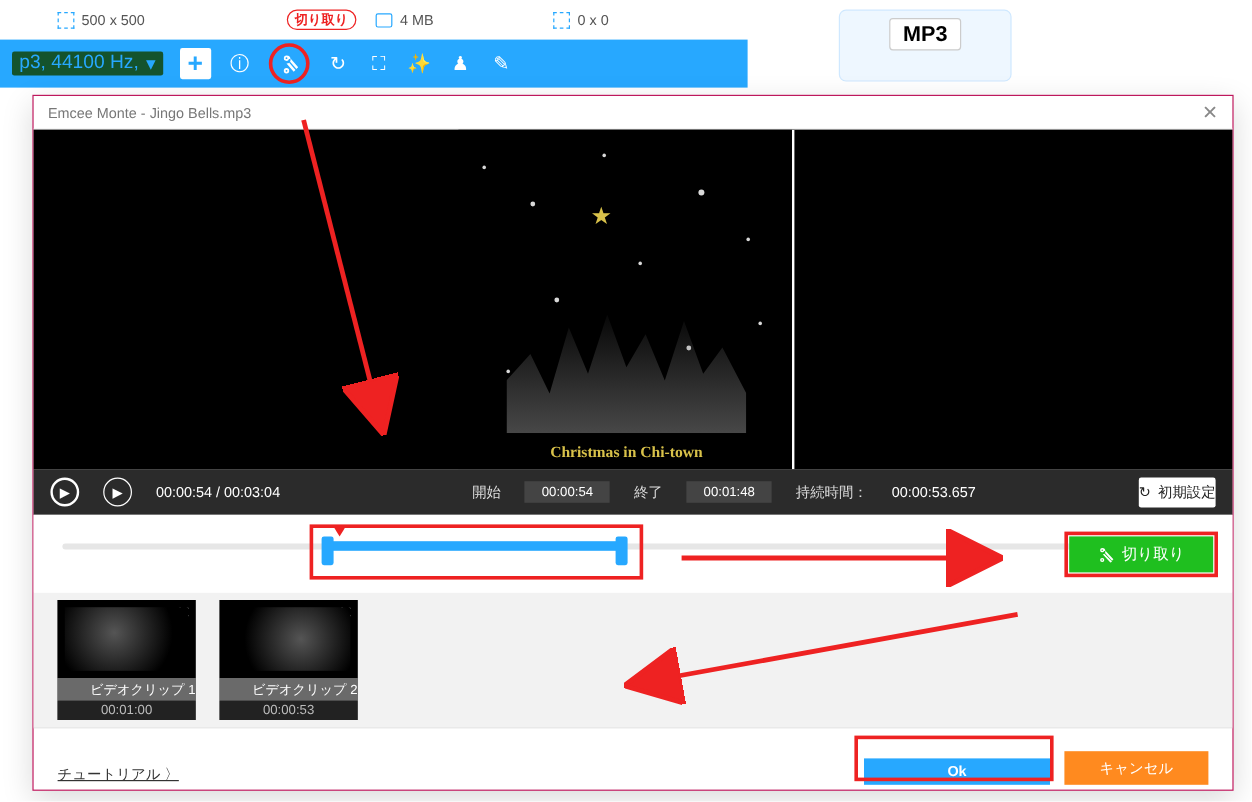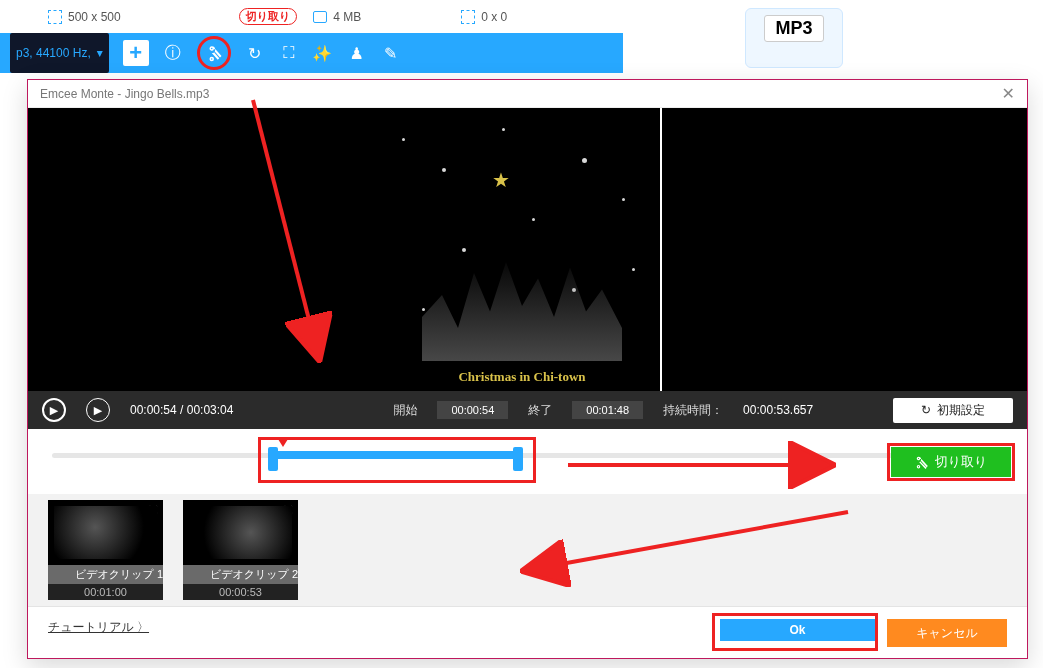--- a/index.html
+++ b/index.html
@@ -6,61 +6,61 @@
   body { width: 1043px; height: 668px; background: #fff; overflow: hidden; position: relative; }
 
   
   .top-strip { position: absolute; inset: 0 0 auto 0; height: 80px; }
   .info-row { position: absolute; top: 0; left: 0; right: 0; height: 33px; display: flex; align-items: center; font-size: 12px; color: #555; gap: 10px; padding-left: 48px; }
   .info-cell { display: flex; align-items: center; gap: 6px; }
   .dims-icon { width: 14px; height: 14px; border: 1px dashed #27a8ff; }
   .file-label { color: #e22; font-weight: bold; border: 1px solid #e22; border-radius: 12px; padding: 0 6px; font-size: 11px; margin-left: 108px; }
   .file-icon { width: 14px; height: 12px; border: 1px solid #27a8ff; border-radius: 2px; }
   .toolbar { position: absolute; top: 33px; left: 0; right: 420px; height: 40px; background: #27a8ff; display: flex; align-items: center; gap: 14px; padding: 0 10px; }
-  .fmt-sel { background: #0f172a; height: 40px; font-size: 12px; color: #27a8ff; padding: 0 6px; display: flex; align-items: center; border-radius: 2px; }
+  .fmt-sel { background: #14532d; height: 20px; font-size: 16px; color: #27a8ff; padding: 0 6px; display: flex; align-items: center; border-radius: 2px; }
   .fmt-sel::after { content: "▾"; margin-left: 6px; }
   .plus-btn { width: 26px; height: 26px; background: #fff; color: #27a8ff; display: flex; align-items: center; justify-content: center; font-size: 22px; font-weight: bold; border-radius: 2px; }
   .tb-icon { width: 20px; height: 20px; color: #fff; display: flex; align-items: center; justify-content: center; font-size: 16px; }
   .cut-circle { width: 34px; height: 34px; border: 3px solid #e22; border-radius: 50%; display: flex; align-items: center; justify-content: center; background: #27a8ff; }
-  .mp3-card { position: absolute; top: 8px; right: 200px; width: 98px; height: 60px; background: #eef7ff; border: 1px solid #cfe8ff; border-radius: 6px; display: flex; align-items: flex-start; justify-content: center; padding-top: 6px; }
+  .mp3-card { position: absolute; top: 8px; right: 200px; width: 144px; height: 60px; background: #eef7ff; border: 1px solid #cfe8ff; border-radius: 6px; display: flex; align-items: flex-start; justify-content: center; padding-top: 6px; }
   .mp3-tag { background: #fff; border: 1px solid #ccc; border-radius: 3px; padding: 2px 10px; font-weight: bold; font-size: 18px; }
 
   
   .dialog { position: absolute; top: 79px; left: 27px; width: 1001px; height: 580px; background: #fff; border: 1px solid #be185d; box-shadow: 0 8px 24px rgba(0,0,0,.15); display: flex; flex-direction: column; }
   .dlg-header { height: 28px; display: flex; align-items: center; padding: 0 12px; font-size: 12px; color: #777; border-bottom: 1px solid #eee; }
   .dlg-close { margin-left: auto; font-size: 16px; color: #888; cursor: pointer; }
   .preview { height: 283px; background: #000; position: relative; overflow: hidden; }
   .art { position: absolute; left: 354px; top: 0; width: 280px; height: 283px; background: #000; }
   .art-caption { position: absolute; bottom: 6px; left: 50%; transform: translateX(-50%); color: #d9c24a; font-family: cursive; font-size: 13px; white-space: nowrap; font-weight: bold; }
   .vbar { position: absolute; top: 0; bottom: 0; width: 2px; background: #fff; left: 632px; }
 
   .ctrl-bar { height: 38px; background: #2b2b2b; display: flex; align-items: center; padding: 0 14px; color: #fff; font-size: 12px; gap: 20px; }
   .play-btn { width: 24px; height: 24px; border: 2px solid #fff; border-radius: 50%; display: flex; align-items: center; justify-content: center; font-size: 11px; }
   .lbl { color: #ddd; }
   .time-box { background: #444; padding: 3px 14px; font-size: 11px; }
-  .reset-btn { background: #fff; color: #222; padding: 4px 28px; border-radius: 2px; margin-left: auto; display: flex; align-items: center; gap: 6px; font-size: 12px; }
+  .reset-btn { background: #fff; color: #222; padding: 4px 0; border-radius: 2px; margin-left: auto; display: flex; align-items: center; gap: 6px; font-size: 12px; }
   .reset-btn::before { content: "↻"; }
 
   .trim-area { height: 65px; background: #fff; position: relative; }
   .track { position: absolute; left: 24px; right: 24px; top: 24px; height: 5px; background: #e6e6e6; border-radius: 3px; }
   .sel-box { position: absolute; top: 8px; left: 230px; width: 278px; height: 46px; border: 3px solid #e22; }
   .sel-range { position: absolute; top: 22px; height: 8px; background: #27a8ff; }
   .handle { position: absolute; top: 18px; width: 10px; height: 24px; background: #27a8ff; border-radius: 2px; }
   .marker { position: absolute; top: 10px; width: 0; height: 0; border-left: 5px solid transparent; border-right: 5px solid transparent; border-top: 8px solid #e22; }
   .cut-btn { position: absolute; right: 16px; top: 18px; width: 120px; height: 30px; background: #1fbf1f; color: #fff; display: flex; align-items: center; justify-content: center; gap: 6px; font-size: 13px; }
   .cut-box { position: absolute; right: 12px; top: 14px; width: 128px; height: 38px; border: 3px solid #e22; }
 
   .clips-row { height: 112px; background: #f2f2f2; display: flex; align-items: center; gap: 20px; padding: 10px 20px; position: relative; }
   .clip { width: 115px; background: #222; position: relative; }
   .clip-img { height: 65px; background: #000; position: relative; }
   .clip-x { position: absolute; top: 2px; right: 4px; color: #ccc; font-size: 14px; }
   .clip-name { background: #6a6a6a; color: #fff; font-size: 11px; text-align: right; padding: 2px 0; }
   .clip-dur { color: #bbb; background: #222; font-size: 11px; text-align: center; padding: 2px 0; }
 
-  .dlg-footer { height: 48px; border-top: 1px solid #e4e4e4; display: flex; align-items: flex-start; padding: 12px 20px; position: relative; }
+  .dlg-footer { height: 48px; border-top: 1px solid #e4e4e4; display: flex; align-items: flex-end; padding: 0 20px; position: relative; }
   .tut-link { color: #333; font-size: 12px; text-decoration: underline; }
   .ok-btn { width: 155px; height: 22px; background: #27a8ff; color: #fff; display: flex; align-items: center; justify-content: center; font-size: 12px; margin-left: auto; font-weight: bold; }
   .cancel-btn { width: 120px; height: 28px; background: #ff8a1f; color: #fff; display: flex; align-items: center; justify-content: center; font-size: 12px; margin-left: 12px; }
   .ok-box { position: absolute; border: 3px solid #e22; left: 684px; top: 6px; width: 166px; height: 38px; }
 
   
   .arrow { position: absolute; pointer-events: none; }
   .arrow line, .arrow polygon { stroke: #e22; fill: #e22; }
 
   

